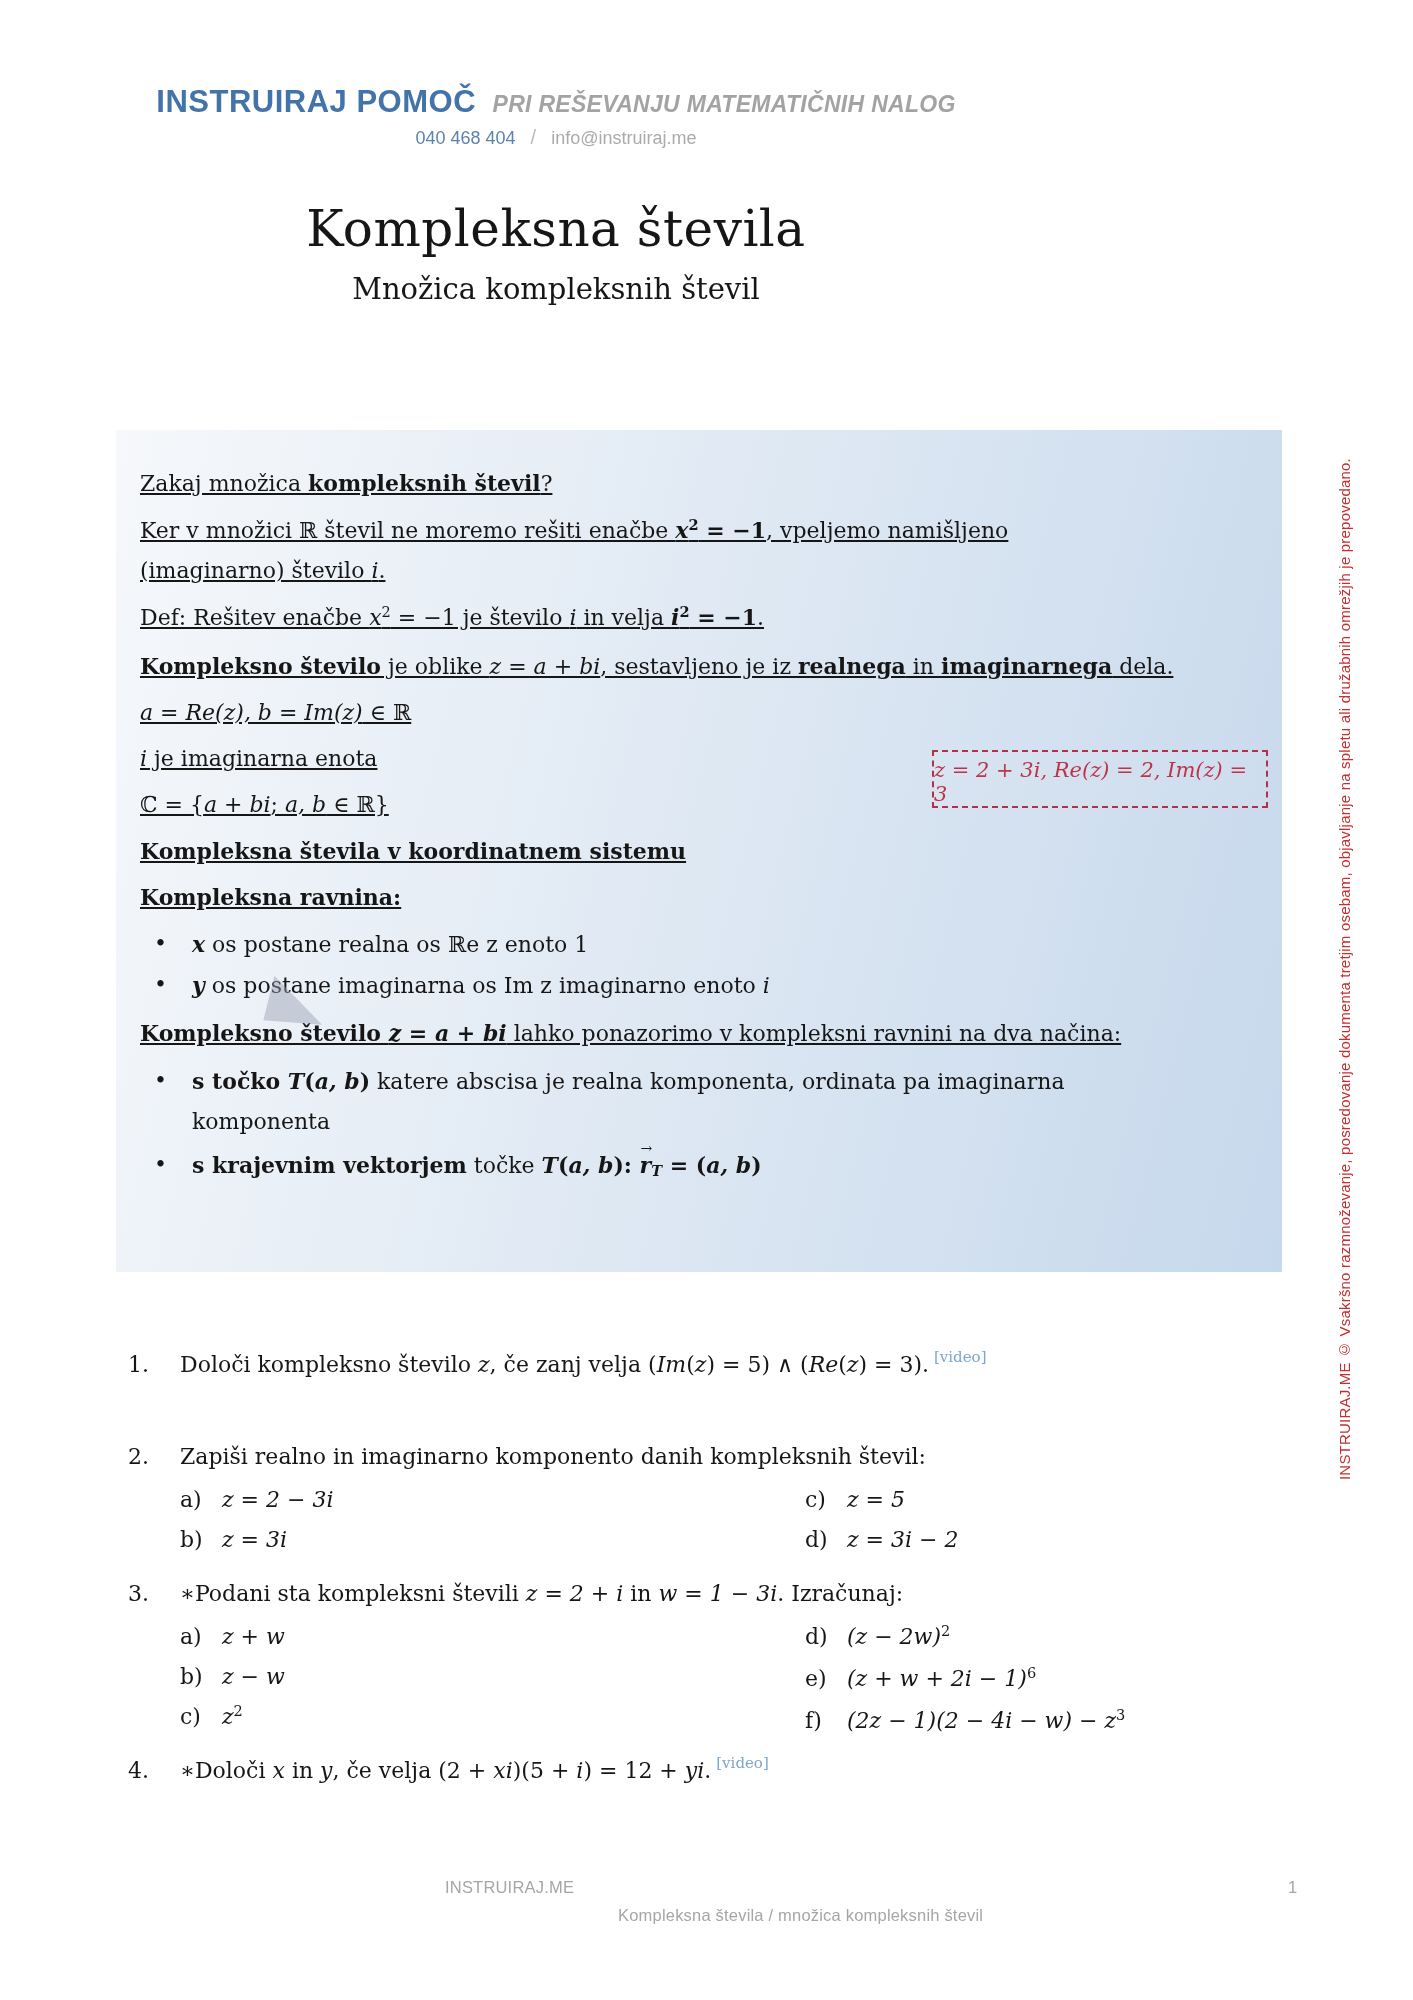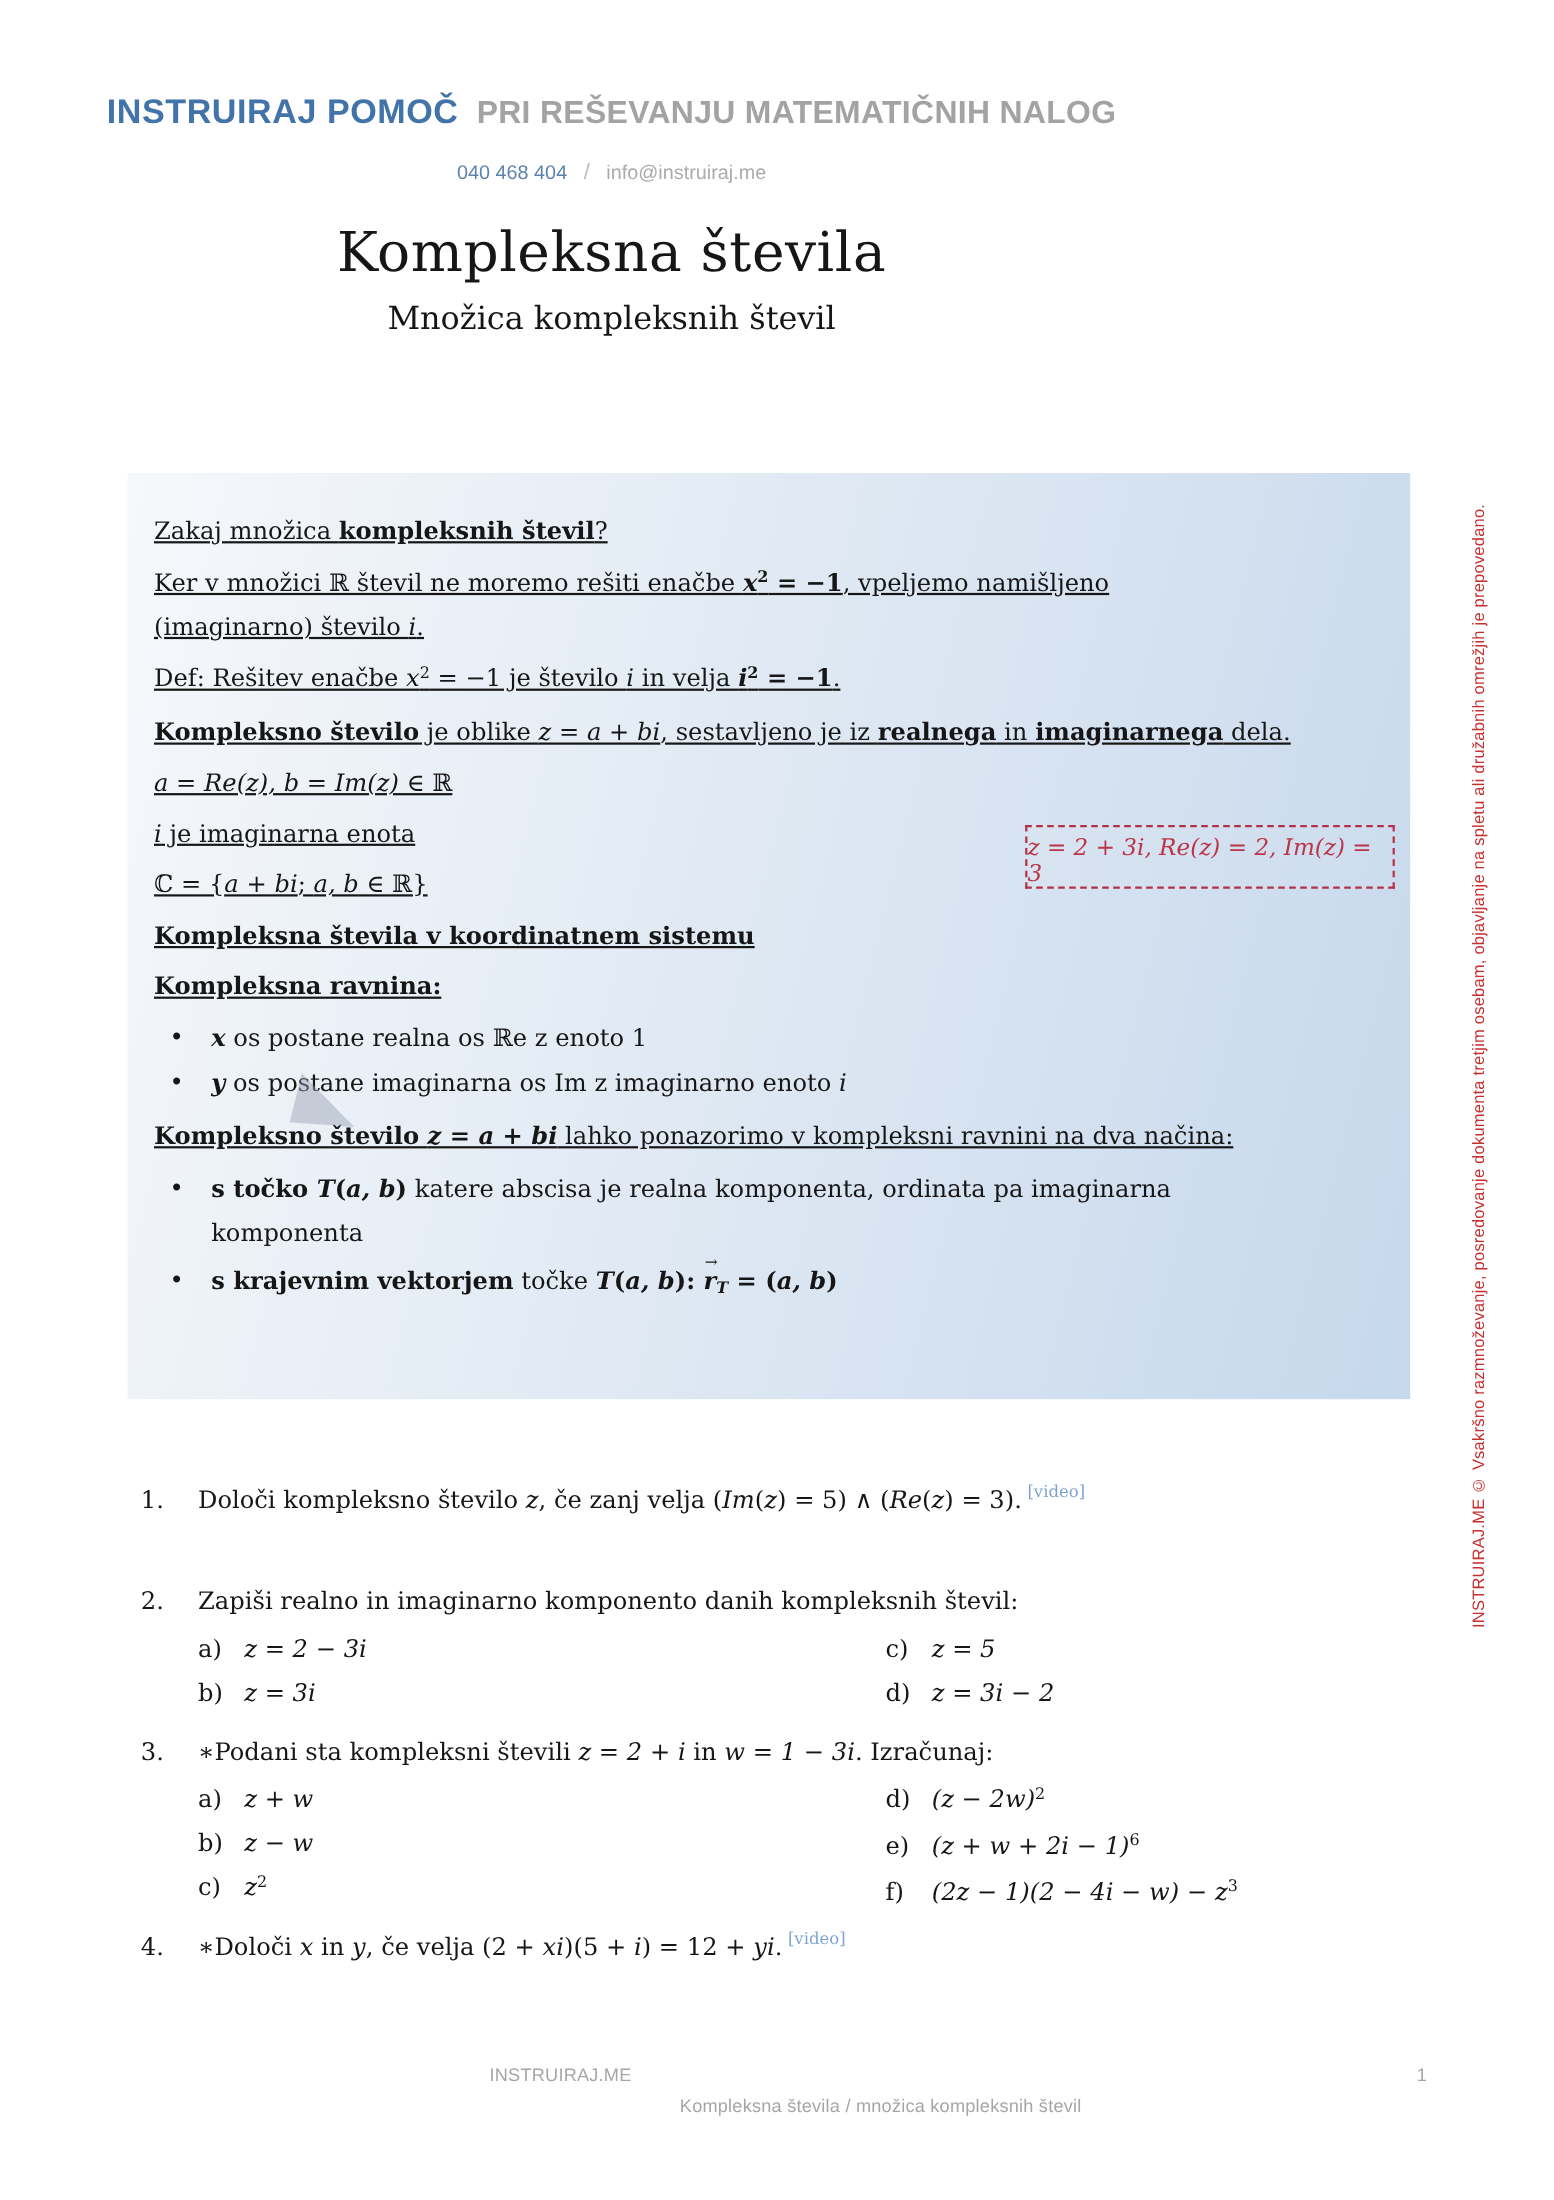--- a/index.html
+++ b/index.html
@@ -3,22 +3,22 @@
 <meta charset="utf-8">
 <style>
   html,body{margin:0;padding:0;background:#ffffff;}
   .page{position:relative;width:1413px;height:2000px;background:#fff;overflow:hidden;
         font-family:"DejaVu Serif",serif;color:#161616;}
 
   
   .hdr{position:absolute;left:0;top:84px;width:1112px;text-align:center;
        font-family:"Liberation Sans",sans-serif;}
   .brand{font-size:31px;font-weight:700;color:var(--brand-blue,#4273a9);letter-spacing:.5px;}
-  .tagline{font-size:29px;font-weight:700;color:var(--gray,#a3a3a3);margin-left:12px;letter-spacing:.3px;}
-  .hdr-line2{margin-top:26px;font-size:18px;}
+  .tagline{font-size:23px;font-weight:700;color:var(--gray,#a3a3a3);margin-left:12px;letter-spacing:.3px;font-style:italic;}
+  .hdr-line2{margin-top:6px;font-size:18px;}
   .phone{color:#5d82ab;}
   .sep{color:#bcbcbc;margin:0 10px;font-size:20px;}
   .email{color:#ababab;text-decoration:none;}
 
   
   .title{position:absolute;left:0;top:200px;width:1112px;text-align:center;
          font-size:50px;font-weight:400;margin:0;letter-spacing:.5px;}
   .subtitle{position:absolute;left:0;top:272px;width:1112px;text-align:center;
             font-size:29px;font-weight:400;margin:0;}
 

